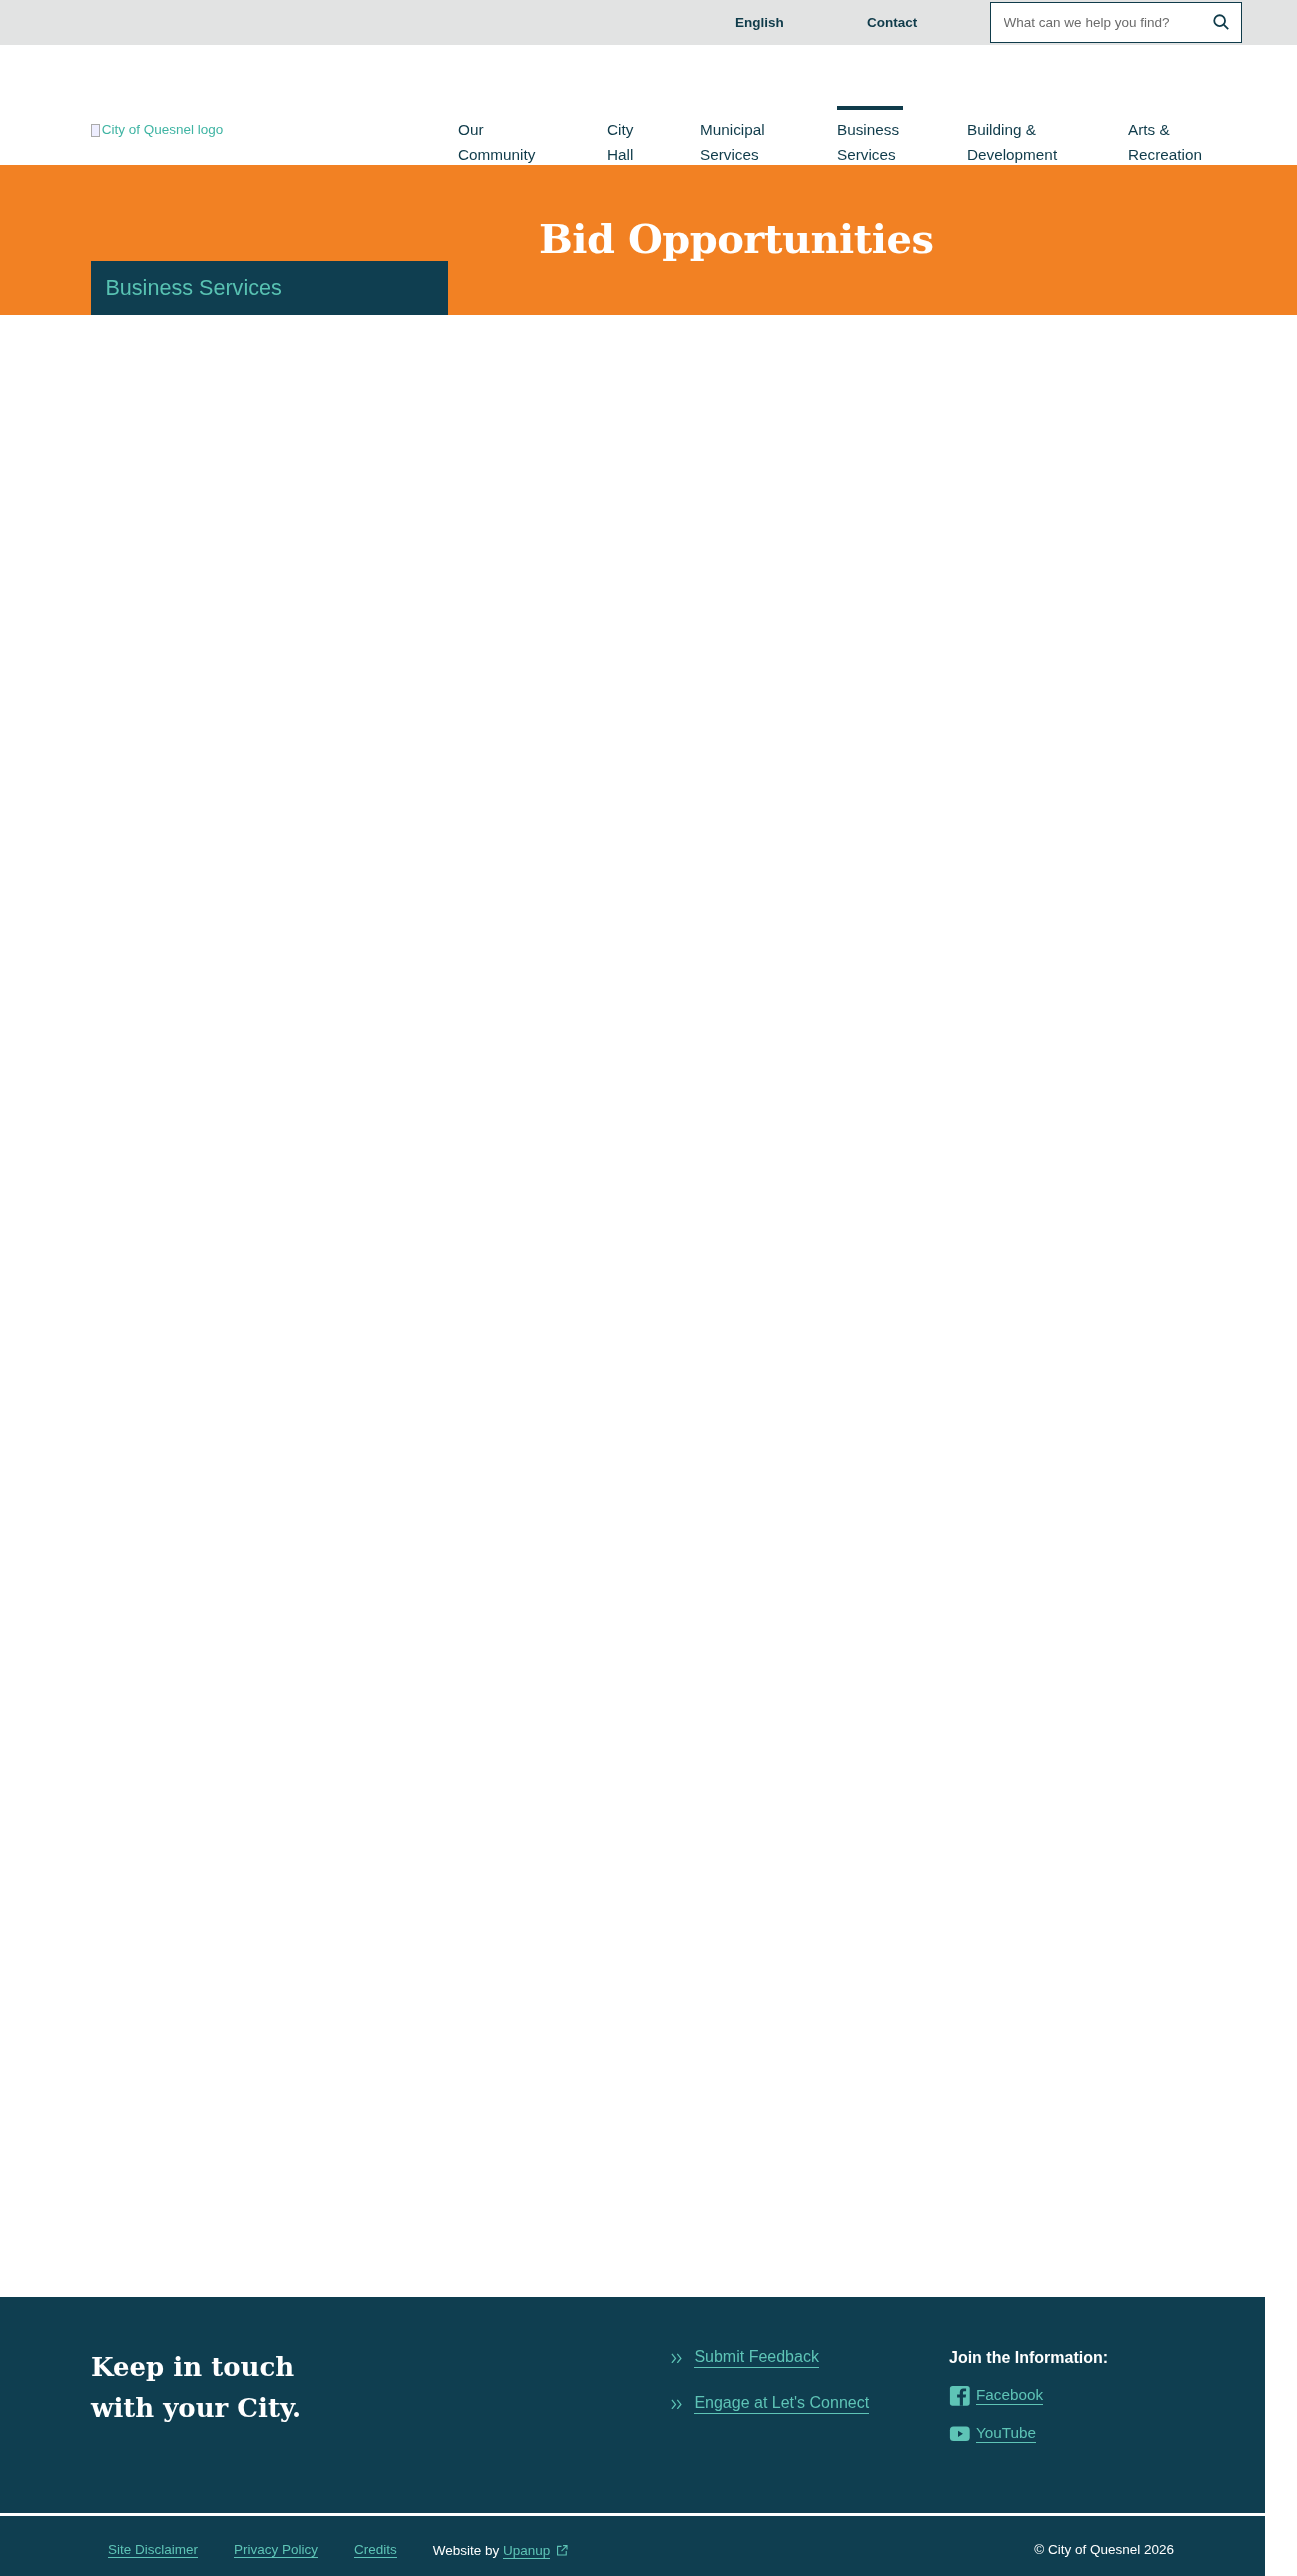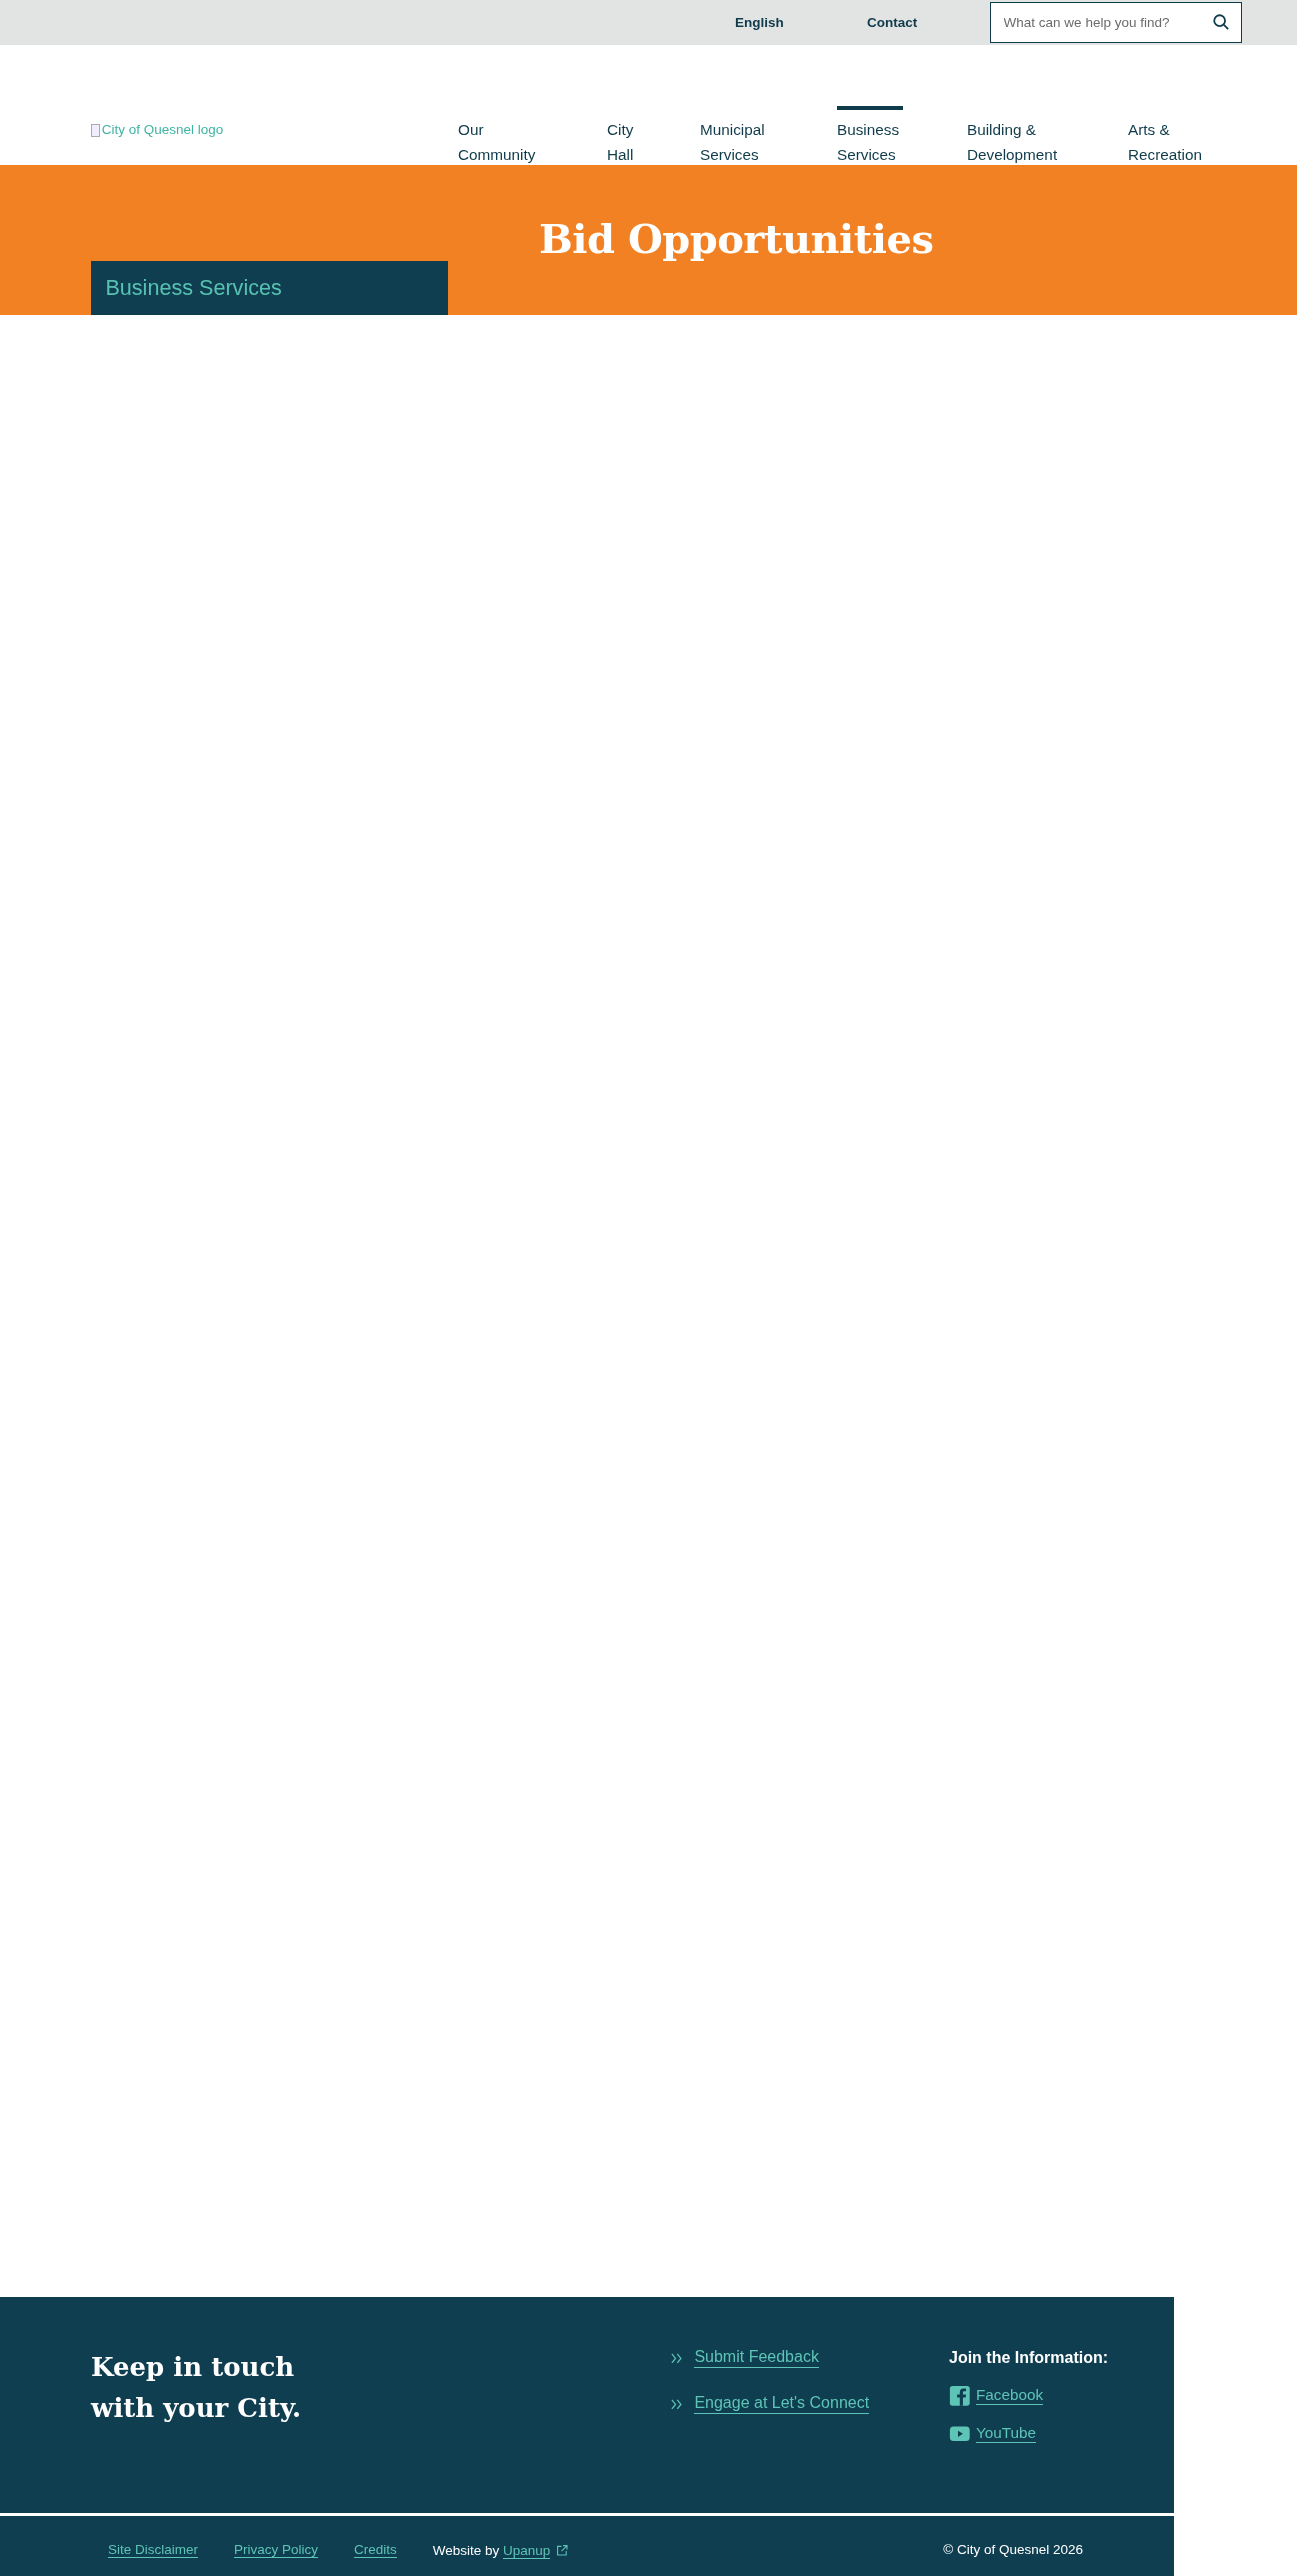--- a/index.html
+++ b/index.html
@@ -70,21 +70,21 @@
   .act-rss { width: 103px; }
   .rss-icon { width: 11.7px; height: 11.7px; }
 
   .divider { height: 1.8px; background: #3d4a50; margin-top: 21.6px; }
   .breadcrumb { display: flex; align-items: center; margin-top: 30px; font-size: 14.4px; }
   .breadcrumb .crumb { color: #3fb4a3; }
   .breadcrumb .sep { color: #333; margin: 0 12.6px; }
   .breadcrumb .crumb-current { color: #0f3b4a; font-weight: 700; }
 
   
-  .footer { position: absolute; top: 2297px; left: 0; width: 1174px; height: 279px; background: #0f3e50; }
+  .footer { position: absolute; top: 2297px; left: 0; width: 1265px; height: 279px; background: #0f3e50; }
   .footer .tagline { position: absolute; left: 91px; top: 50px; font-family: "DejaVu Serif", "Liberation Serif", serif; font-weight: 700; font-size: 26px; line-height: 41px; color: #fff; width: 252px; }
   .f-col { position: absolute; top: 52px; }
   .f-link { display: flex; align-items: center; gap: 10.8px; height: 18px; margin-bottom: 28px; font-size: 16px; color: #5ec4b6; }
   .f-link .dchev { width: 12.6px; height: 10.8px; flex-shrink: 0; }
   .f-link .lbl { border-bottom: 0.9px solid #5ec4b6; padding-bottom: 0.9px; }
   .f-link .ext { width: 14.4px; height: 14.4px; margin-left: 1.8px; }
   .f-social-title { position: absolute; left: 949px; top: 52px; color: #fff; font-weight: 700; font-size: 16px; }
   .f-social { position: absolute; left: 949px; display: flex; align-items: center; gap: 5.4px; font-size: 15.3px; color: #5ec4b6; }
   .f-social .lbl { border-bottom: 0.9px solid #5ec4b6; }
   .f-social svg { width: 21.6px; height: 21.6px; }

